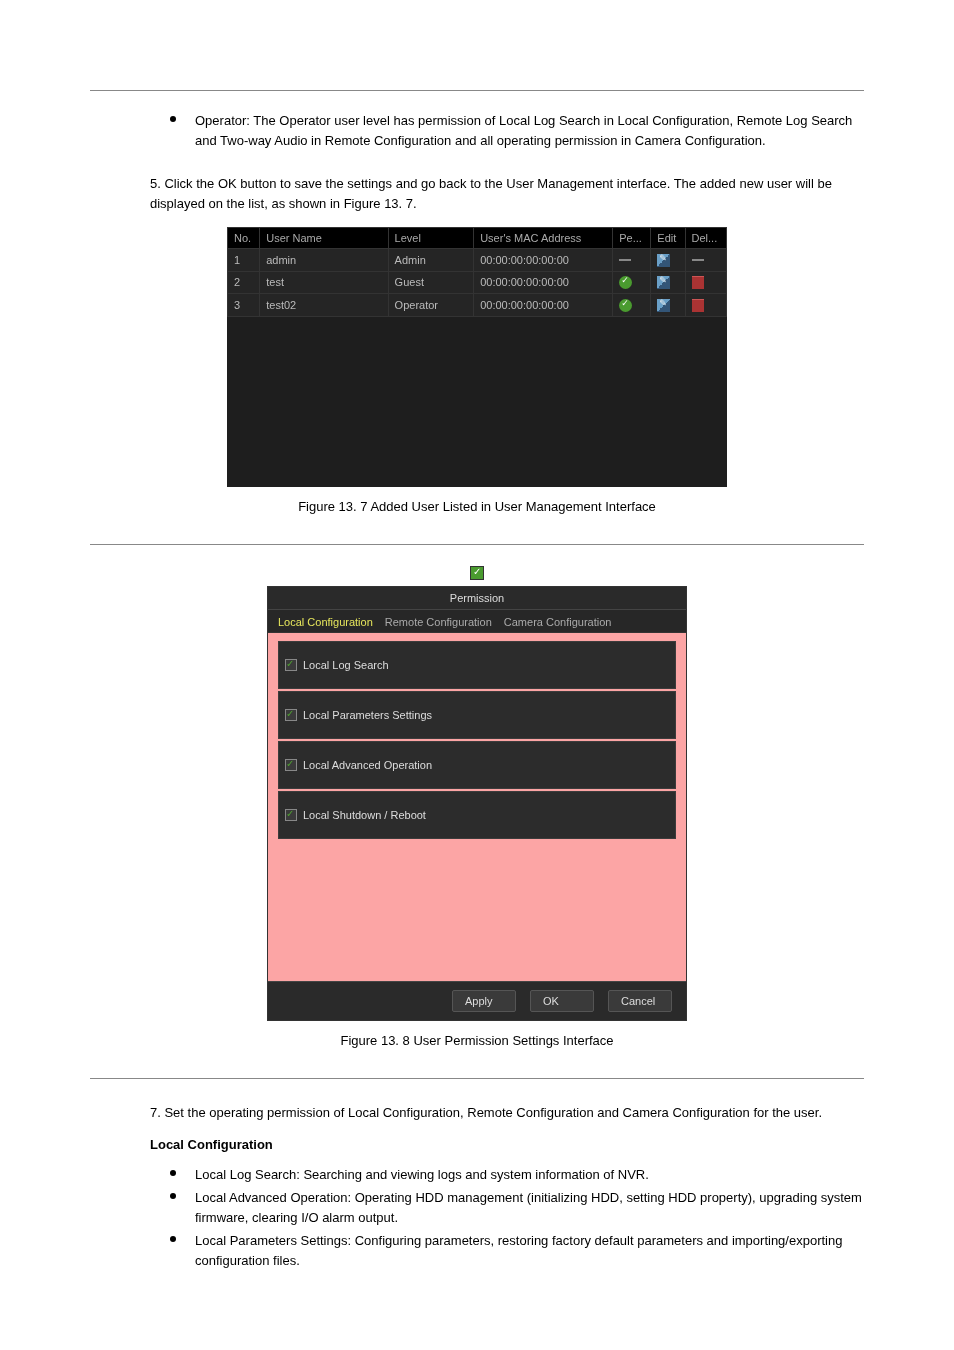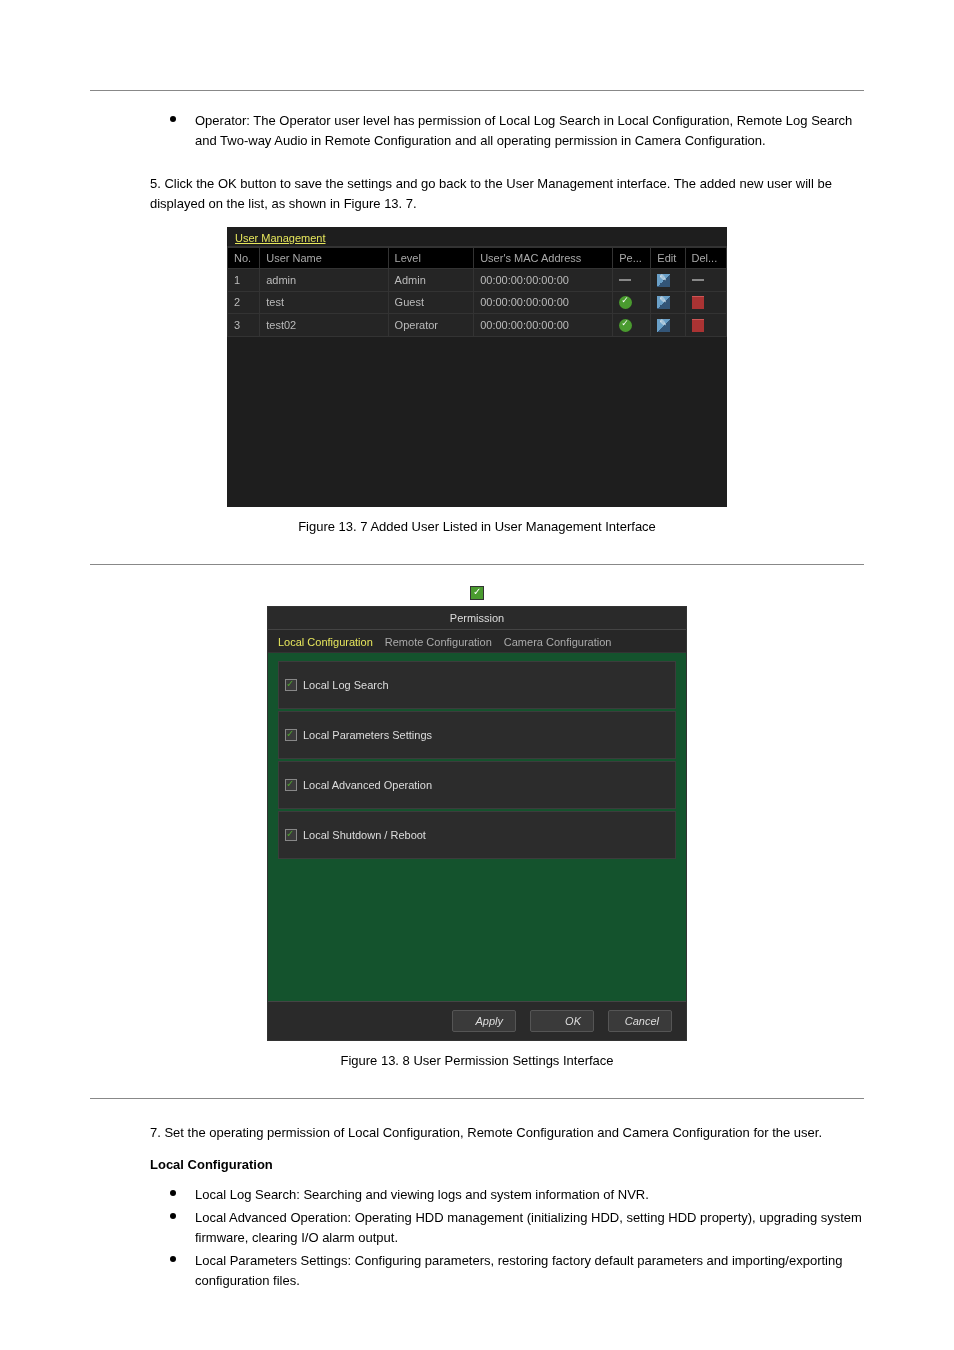--- a/index.html
+++ b/index.html
@@ -96,21 +96,21 @@
   .ic-edit::after { content:"✎"; position:absolute; font-size:9px; color:#eee; left:2px; top:-1px; }
   .ic-del {
     width: 12px; height: 13px; background:#a33;
     border-top:1px solid #c55;
   }
 
   
   .perm-window {
     width: 420px;
     margin: 8px auto 0;
-    background: #14532d;
+    background: #fca5a5;
     color: #ccc;
     font-size: 11px;
     border: 1px solid #333;
   }
   .perm-titlebar {
     text-align: center;
     padding: 5px;
     background: #2a2a2a;
     border-bottom: 1px solid #444;
     color: #ddd;
@@ -139,28 +139,27 @@
   }
   .chk.on::after { content:"✓"; position:absolute; font-size:10px;
     color:#4fa030; left:0; top:-2px; }
   .perm-footer {
     display: flex; justify-content: flex-end; gap: 14px;
     padding: 8px 14px;
     background: #2a2a2a;
     border-top: 1px solid #444;
   }
   .btn {
-    min-width: 64px; text-align: right;
+    min-width: 64px; text-align: left;
     padding: 4px 12px;
     background: #3a3a3a;
     border: 1px solid #555;
     color: #ddd;
     border-radius: 2px;
     font-size: 11px;
-    font-style: italic;
   }
 
   .inline-icon-wrap {
     text-align: center;
     margin-bottom: -2px;
   }
   .inline-ic-check {
     display:inline-block;
     vertical-align: middle;
     width: 14px; height: 14px;
@@ -179,21 +178,20 @@
 <div class="page">
   <div class="rule"></div>
 
   <ul class="bullet-list">
     <li>Operator: The Operator user level has permission of Local Log Search in Local Configuration, Remote Log Search and Two-way Audio in Remote Configuration and all operating permission in Camera Configuration.</li>
   </ul>
 
   <div class="para inset">5. Click the OK button to save the settings and go back to the User Management interface. The added new user will be displayed on the list, as shown in Figure 13. 7.</div>
 
   <div class="um-window">
-    <div class="um-titlebar">User Management</div>
     <table class="um-table">
       <thead>
         <tr>
           <th class="col-no">No.</th>
           <th class="col-user">User Name</th>
           <th class="col-level">Level</th>
           <th class="col-mac">User's MAC Address</th>
           <th class="col-icon">Pe...</th>
           <th class="col-icon">Edit</th>
           <th class="col-icon">Del...</th>

